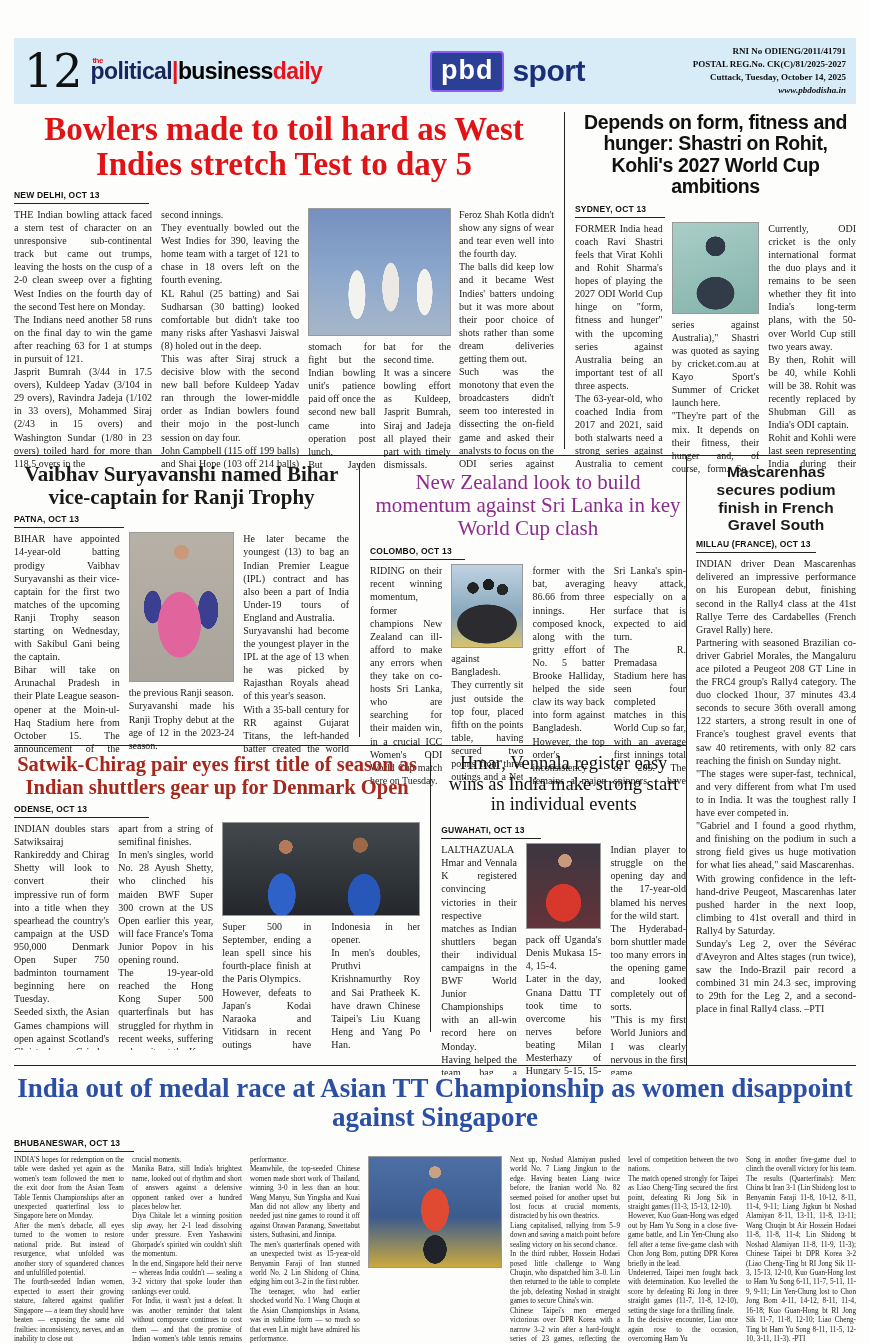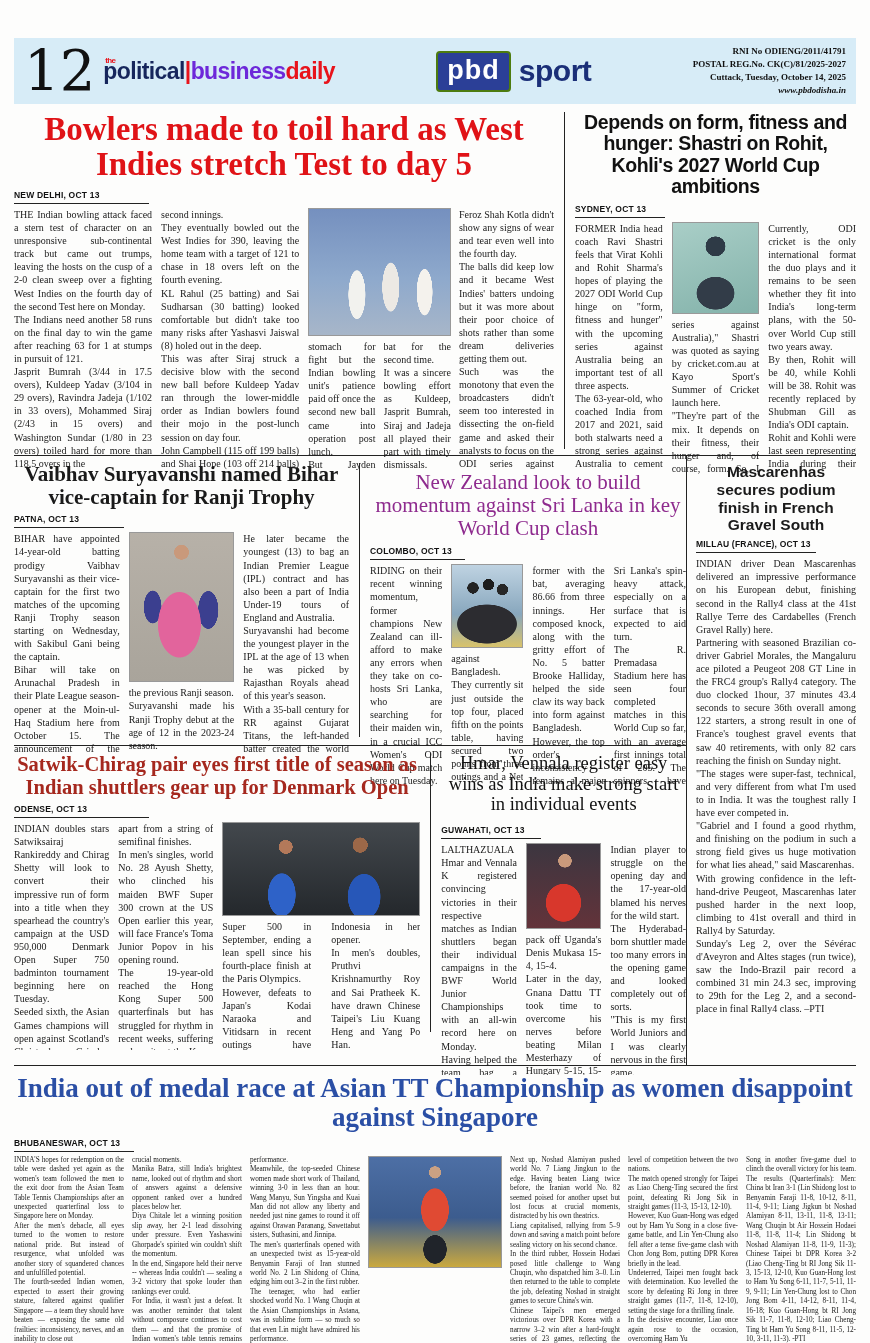--- a/index.html
+++ b/index.html
@@ -2,27 +2,27 @@
 <html><head>
 <meta charset="utf-8">
 <style>
   * { margin:0; padding:0; box-sizing:border-box; }
   body { background:#e9e9e9; font-family:"Liberation Serif", serif; }
   .page { width:870px; height:1343px; margin:0 auto; background:#fdfdfc; color:#1a1a1a;
           padding:38px 14px 0; overflow:hidden; position:relative; }
 
   
   .hdr { background:#d7ecf7; height:66px; display:flex; align-items:center; padding:0 10px; }
-  .pgnum { font-family:"DejaVu Serif", serif; font-size:56px; line-height:1; color:#111; font-weight:400; }
+  .pgnum { font-family:"DejaVu Serif", serif; font-size:46px; line-height:1; color:#111; font-weight:400; }
   .mast { margin-left:8px; position:relative; white-space:nowrap; }
   .mast .the { position:absolute; top:-4px; left:2px; color:#e8131b; font:bold 8px "Liberation Sans",sans-serif; }
   .mast span { font:bold 23px/1 "Liberation Sans",sans-serif; letter-spacing:-0.6px; }
-  .w-pol { color:#16265c; } .w-bar { color:#e8131b; font-weight:bold; } .w-bus { color:#6d28d9; } .w-dai { color:#e8131b; }
+  .w-pol { color:#16265c; } .w-bar { color:#e8131b; font-weight:bold; } .w-bus { color:#000000; } .w-dai { color:#e8131b; }
   .centerlogo { flex:1; display:flex; justify-content:center; align-items:center; gap:8px; }
-  .pbdbox { background:#2b3f97; border:2px solid #4d7c0f; border-radius:4px; color:#fff;
+  .pbdbox { background:#2b3f97; border:2px solid #8b5cf6; border-radius:4px; color:#fff;
             font:bold 27px/1 "Liberation Sans",sans-serif; padding:4px 9px 6px; letter-spacing:1px; }
   .sportword { color:#1b2f78; font:bold 30px/1 "Liberation Sans",sans-serif; letter-spacing:-0.5px; }
   .pubinfo { text-align:right; font:bold 9px/1.45 "Liberation Serif",serif; color:#111; }
   .pubinfo .it { font-style:italic; }
 
   
   .byline { font:bold 8.5px "Liberation Sans",sans-serif; letter-spacing:.2px; color:#111;
             border-bottom:1.5px solid #222; padding-bottom:3px; margin-bottom:4px; width:135px; }
   .colp { font-size:10px; line-height:1.31; text-align:justify; white-space:pre-line; overflow:hidden; }
   .cols { display:flex; gap:9px; }

